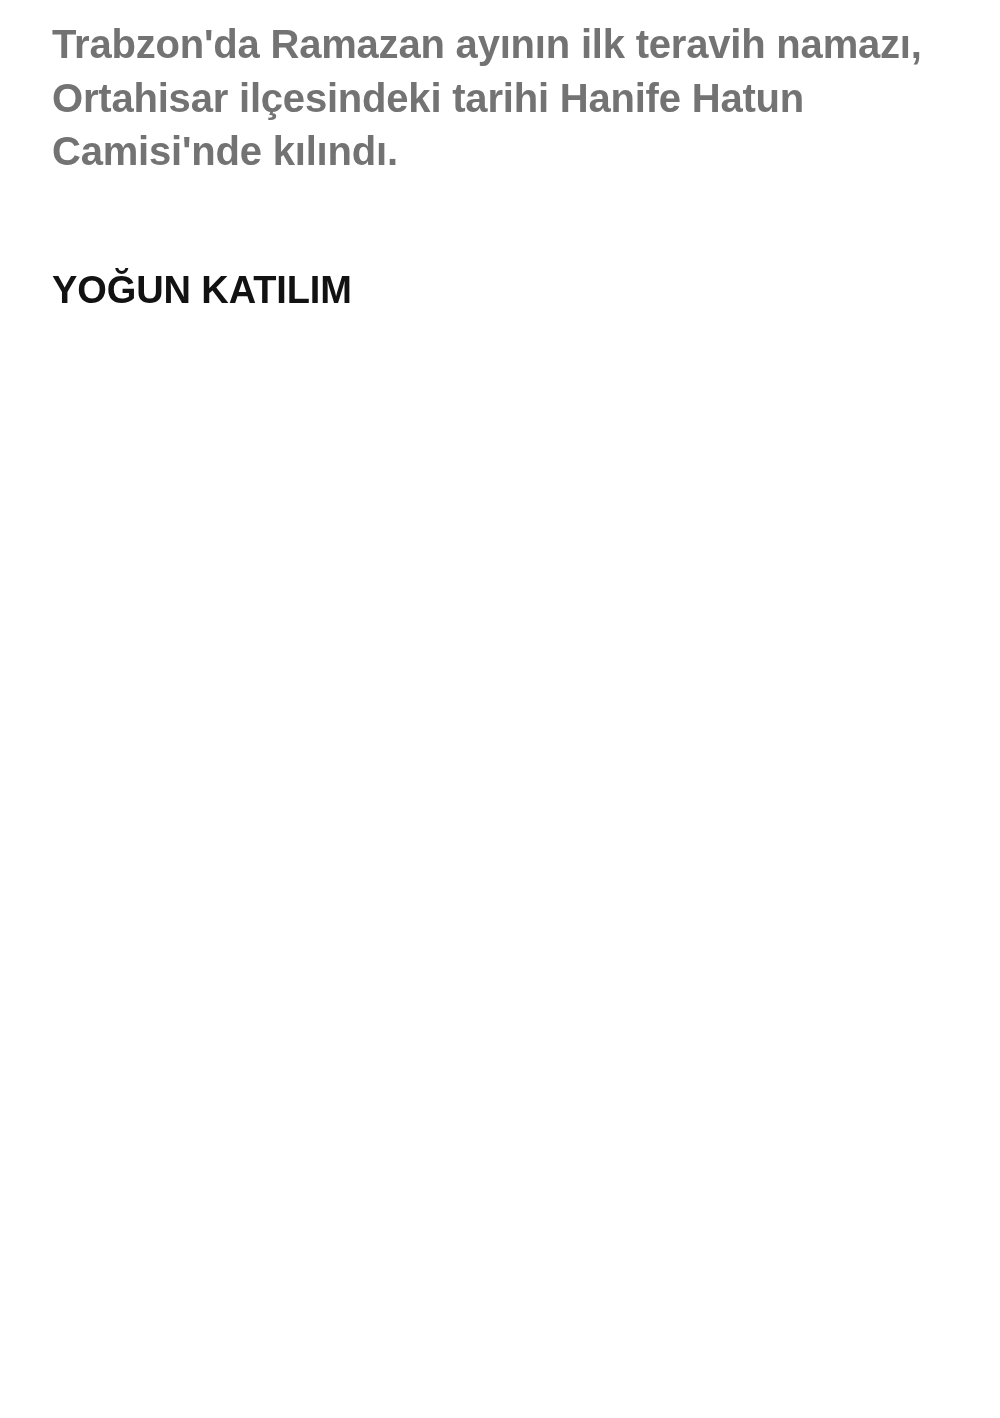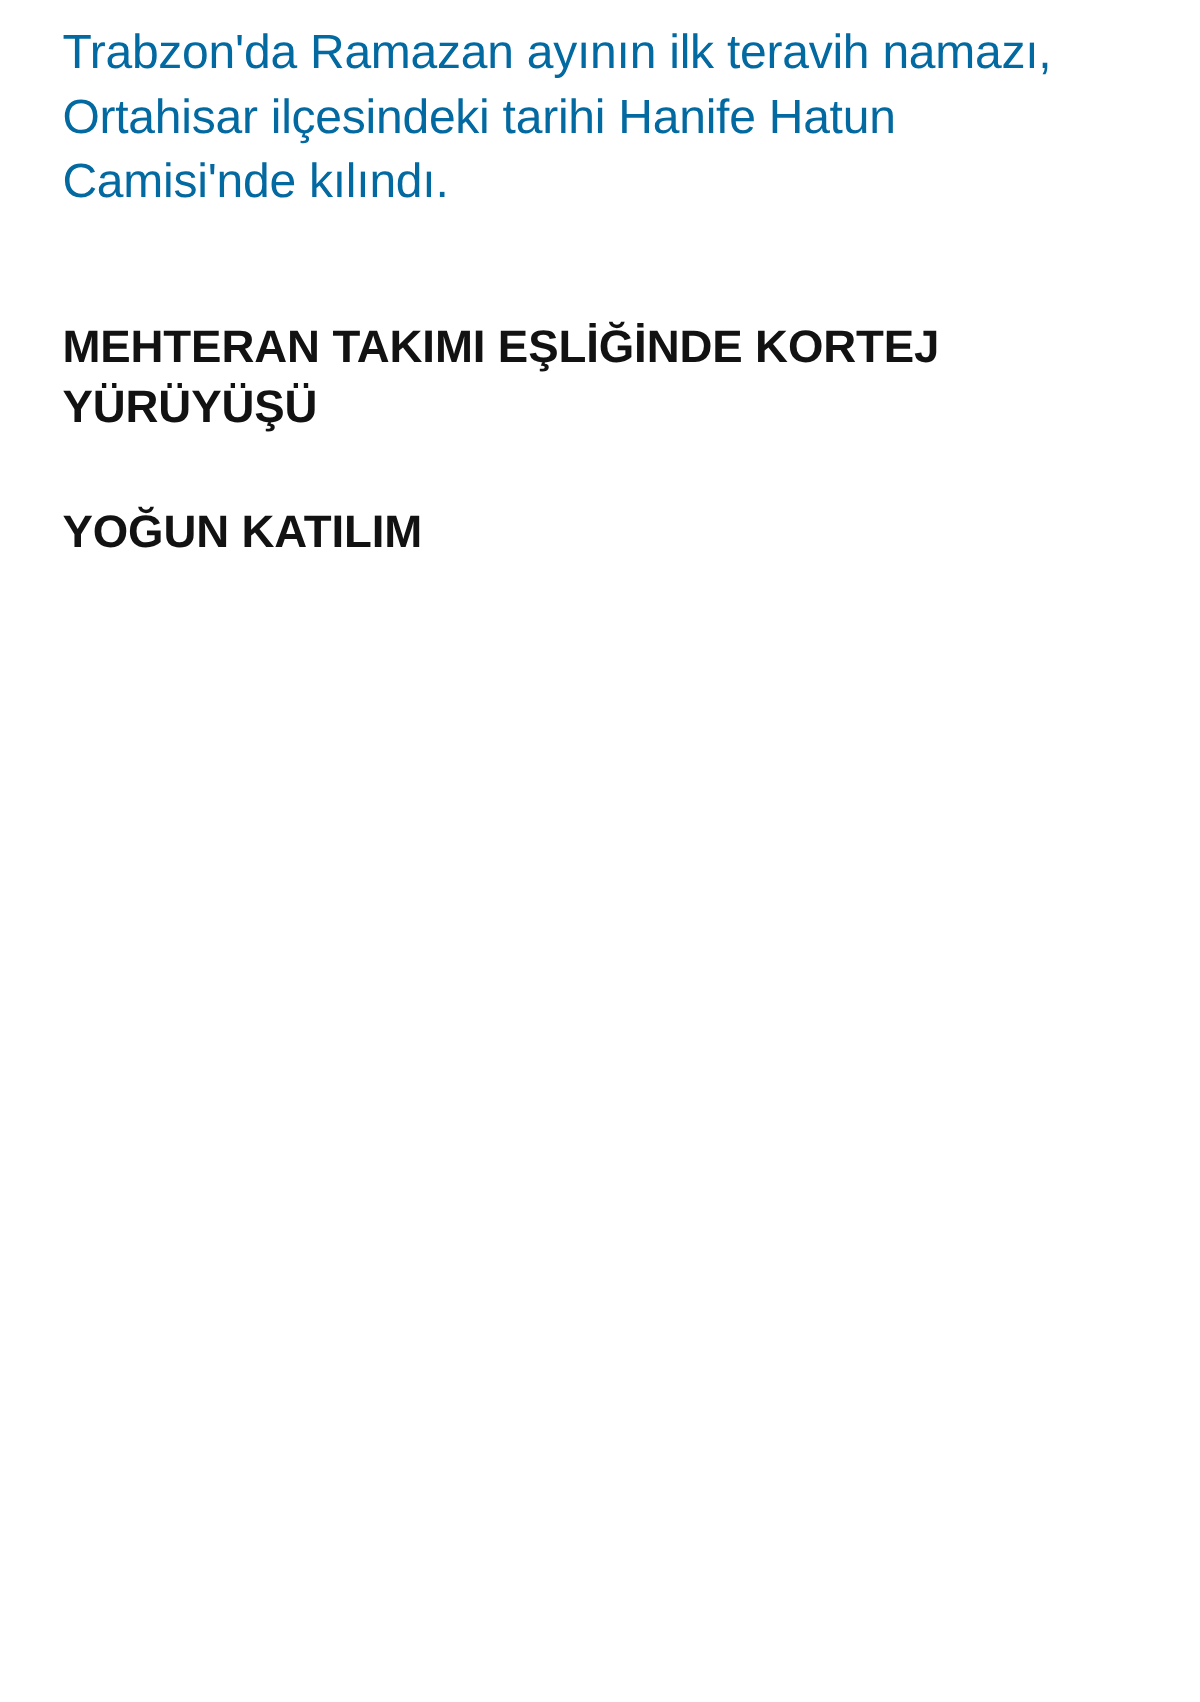--- a/index.html
+++ b/index.html
@@ -16,22 +16,22 @@
   }
   .article {
     box-sizing: border-box;
     width: 1000px;
     height: 1418px;
     padding: 18px 60px 0 52px;
   }
   .para {
     font-size: 40px;
     line-height: 1.34;
-    font-weight: 400;
-    color: #0369a1;
+    font-weight: 700;
+    color: #737373;
     margin: 0 0 22px 0;
     letter-spacing: -0.2px;
   }
   .para.lead {
     margin-bottom: 86px;
   }
   .subhead {
     font-size: 38px;
     line-height: 1.32;
     font-weight: 700;
@@ -50,20 +50,19 @@
   }
 </style>
 </head>
 <body>
 
 <div class="article">
 
   <p class="para lead">Trabzon'da Ramazan ayının ilk teravih namazı, Ortahisar ilçesindeki tarihi Hanife Hatun Camisi'nde kılındı.</p>
 
   <section class="block">
-    <h2 class="subhead">MEHTERAN TAKIMI EŞLİĞİNDE KORTEJ YÜRÜYÜŞÜ</h2>
   </section>
 
   <section class="block">
     <h2 class="subhead">YOĞUN KATILIM</h2>
   </section>
 
 </div>
 
 </body></html>

